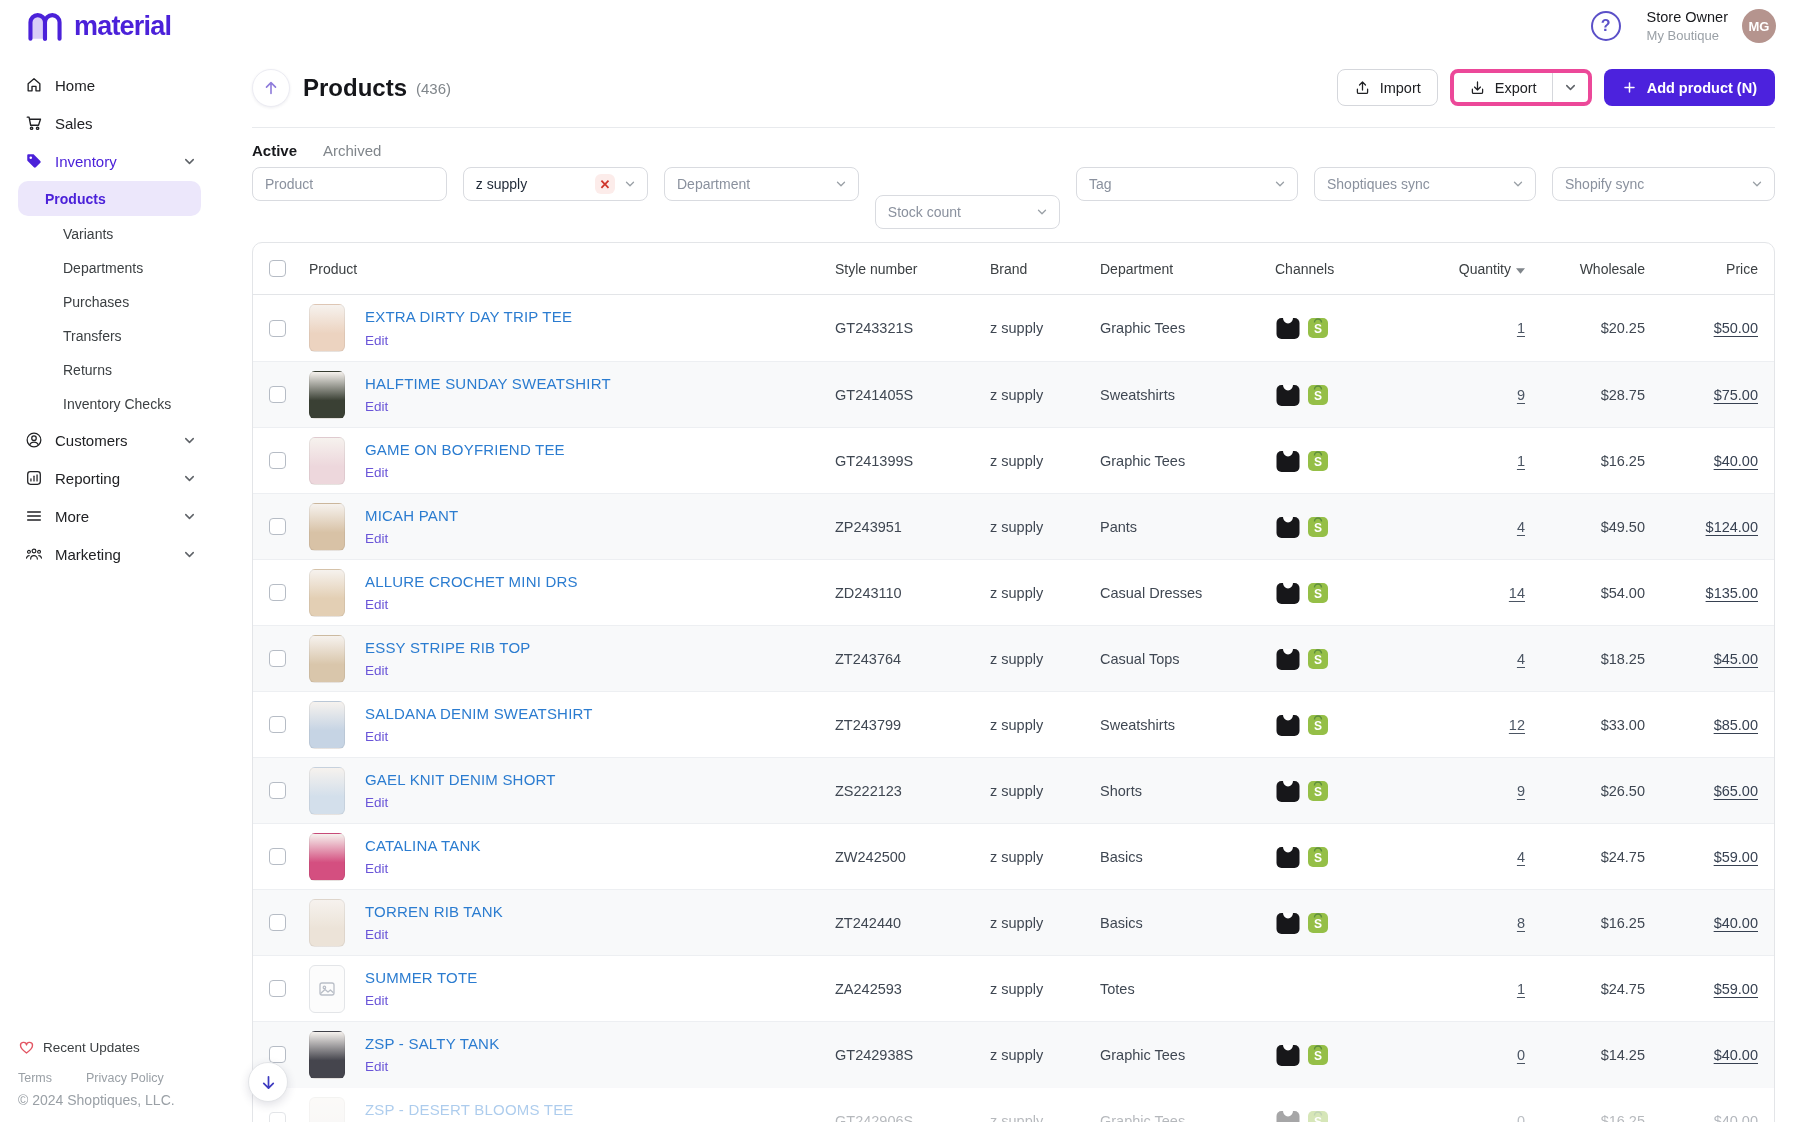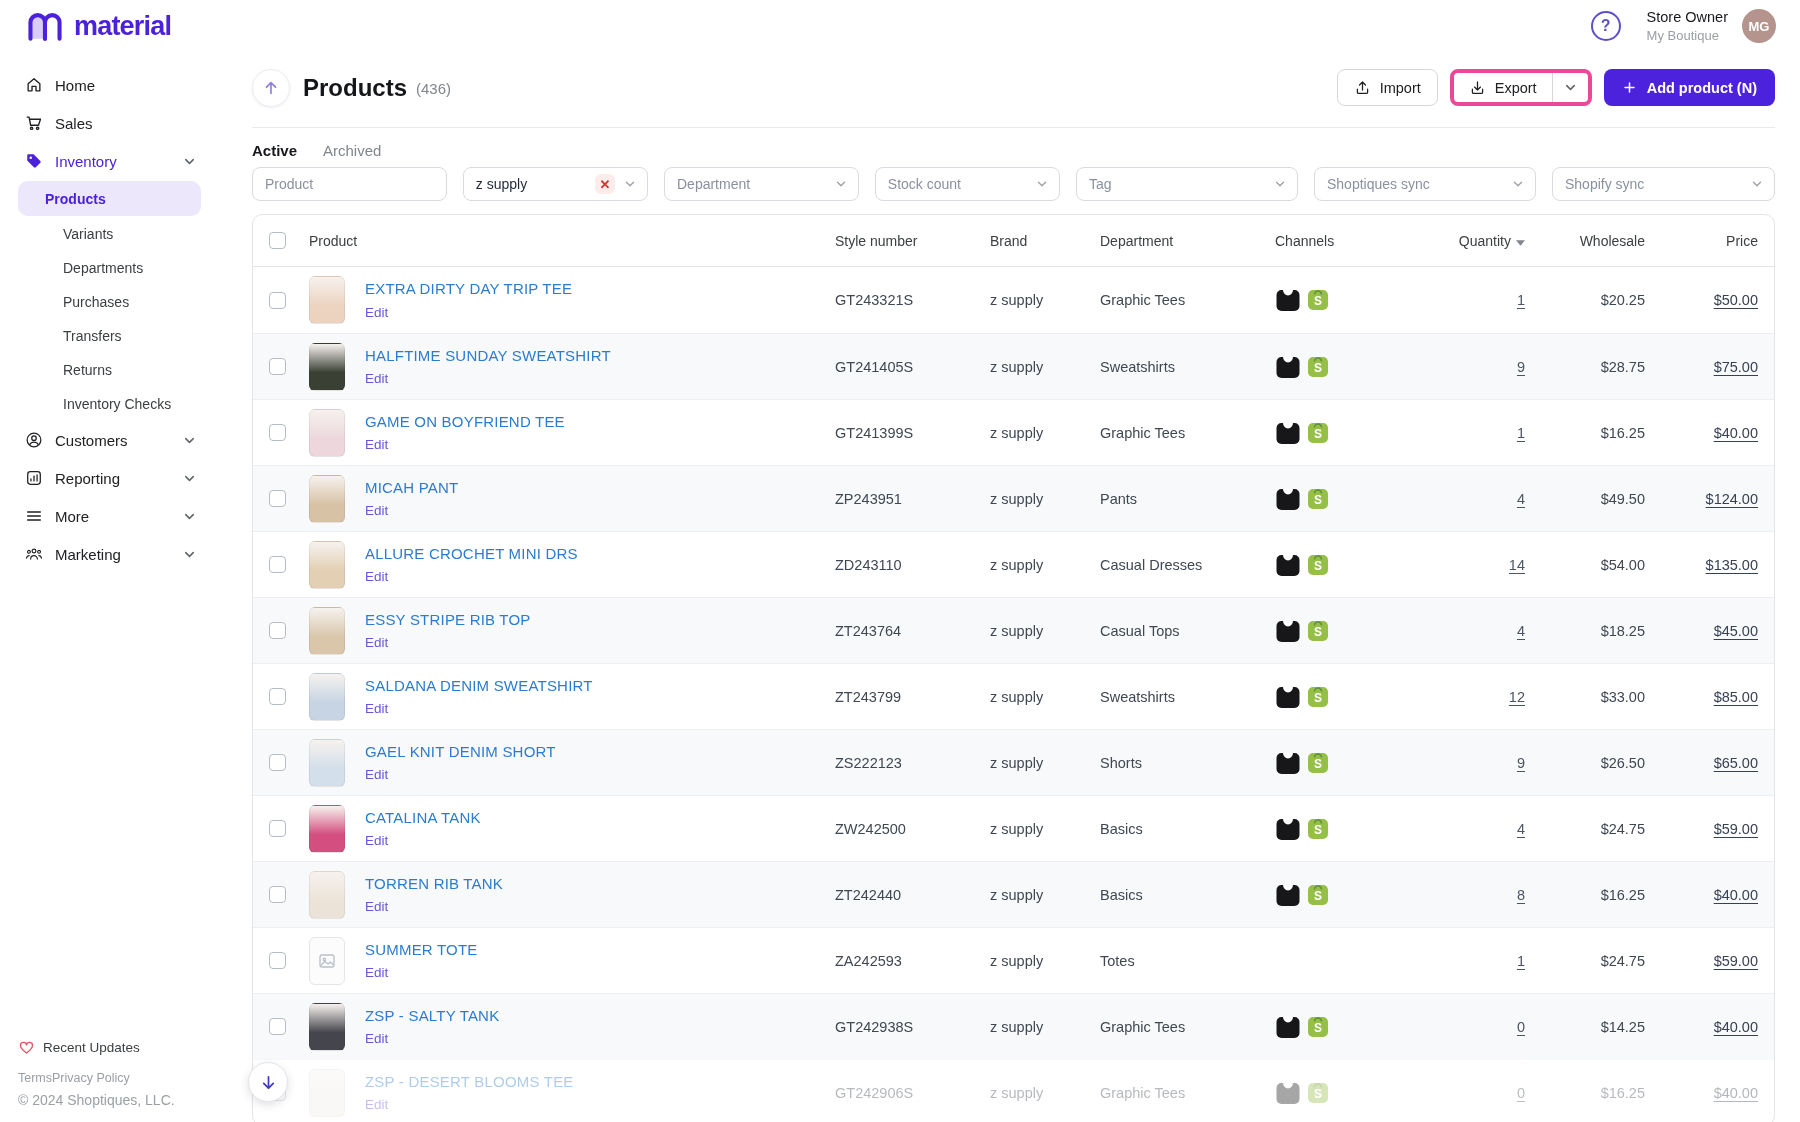--- a/index.html
+++ b/index.html
@@ -30,21 +30,21 @@
     font-size:15px; color:#202124; cursor:pointer; }
   .side-item .chev { margin-left:auto; display:flex; }
   .side-item.active { color:#4b21d9; font-weight:500; }
   .side-sub { list-style:none; }
   .sub-item { height:33px; display:flex; align-items:center; font-size:14px; color:#3c4043;
     padding-left:45px; margin:1px 14px 1px 18px; border-radius:10px; cursor:pointer; }
   .sub-item.active { background:#ece7fb; color:#4b21d9; font-weight:600; padding-left:27px; height:35px; }
   .side-footer { position:absolute; left:18px; right:10px; bottom:14px; }
   .recent { display:flex; align-items:center; gap:8px; font-size:13.5px; color:#3c4043;
     margin-bottom:15px; cursor:pointer; }
-  .legal { display:flex; gap:0; font-size:12.5px; color:#9aa0a6; margin-bottom:7px; }
+  .legal { display:flex; gap:34px; font-size:12.5px; color:#9aa0a6; margin-bottom:7px; }
   .legal a { color:#9aa0a6; text-decoration:none; cursor:pointer; }
   .copyright { font-size:14px; color:#9aa0a6; }
 
   
   .main { position:absolute; top:48px; left:215px; right:0; bottom:0; padding:0 25px 0 37px; }
   .page-header { height:80px; display:flex; align-items:center; border-bottom:1px solid #e8eaed; }
   .circle-btn { width:38px; height:38px; border-radius:50%; background:#fff;
     border:1px solid #ececf3; box-shadow:0 1px 3px rgba(40,40,80,.08); display:flex;
     align-items:center; justify-content:center; cursor:pointer; flex:none; }
   .page-title { font-size:24px; font-weight:700; color:#15161a; margin-left:13px; }
@@ -72,21 +72,21 @@
     display:flex; align-items:center; padding:0 10px 0 12px; font-size:14px; cursor:pointer; }
   .filter .ph { color:#8a919e; }
   .filter .val { color:#1f2937; }
   .filter .tail { margin-left:auto; display:flex; align-items:center; gap:8px; }
   .filter-x { width:20px; height:20px; border-radius:6px; background:#fcecea; color:#cf352b;
     font-size:13px; font-weight:700; display:flex; align-items:center; justify-content:center;
     cursor:pointer; }
   .filters .filter:nth-child(1){ width:200px; }
   .filters .filter:nth-child(2){ width:190px; }
   .filters .filter:nth-child(3){ width:200px; }
-  .filters .filter:nth-child(4){ width:190px; }
+  .filters .filter:nth-child(4){ width:190px;margin-top:28px; }
   .filters .filter:nth-child(5){ width:228px; }
   .filters .filter:nth-child(6){ width:228px; }
   .filters .filter:nth-child(7){ width:229px; }
 
   
   .table { margin-top:13px; border:1px solid #e3e5e8; border-radius:10px; background:#fff;
     overflow:hidden; }
   .grid { display:grid; grid-template-columns:40px 56px 470px 155px 110px 175px 130px 120px 120px 1fr;
     align-items:center; padding:0 16px; }
   .thead { height:52px; border-bottom:1px solid #e3e5e8; font-size:14px; font-weight:500;

